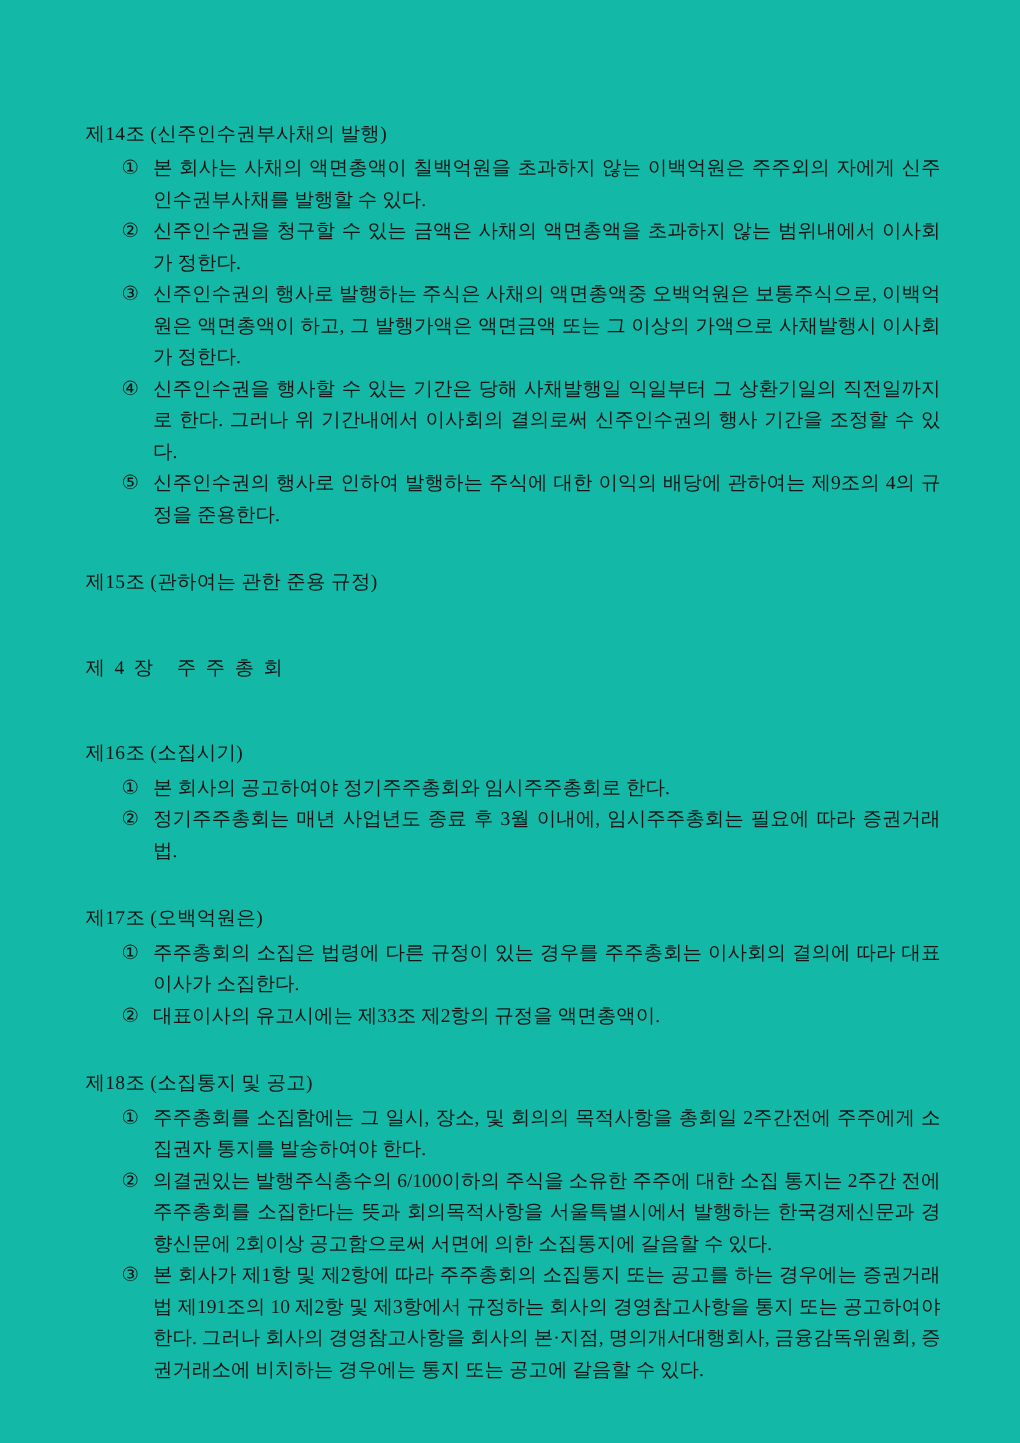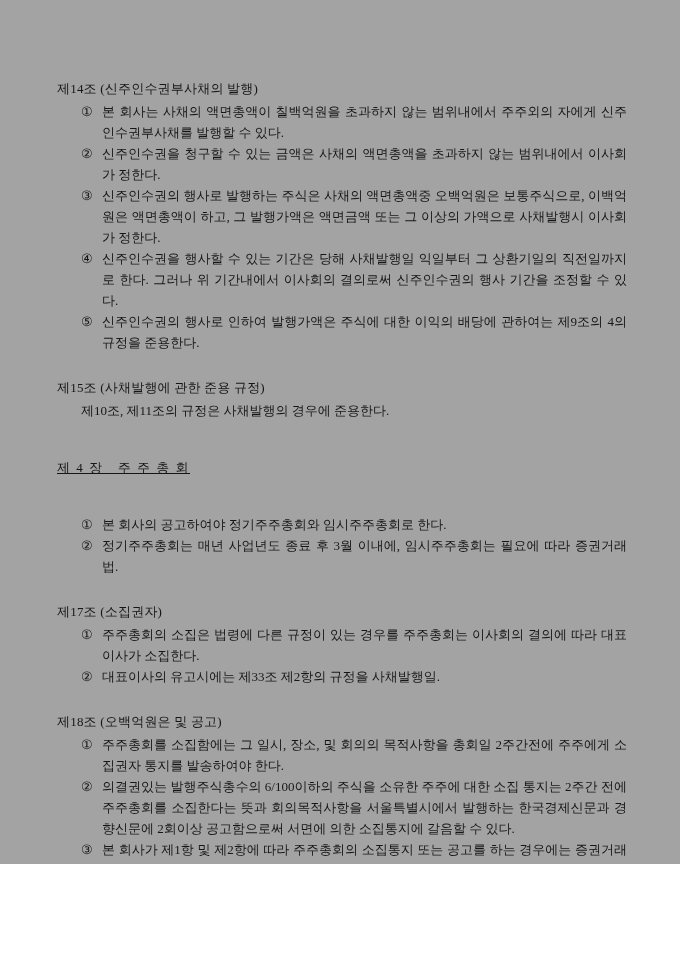--- a/index.html
+++ b/index.html
@@ -8,22 +8,22 @@
     height: 962px;
     background: #ffffff;
   }
   body {
     font-family: "Liberation Serif", "DejaVu Serif", serif;
     color: #161616;
   }
   .page {
     position: relative;
     width: 680px;
-    height: 864px;
-    background: #a3a3a3;
+    height: 962px;
+    background: #14b8a6;
     overflow: hidden;
     padding-left: 37px;
   }
   .doc-content {
     position: absolute;
     left: 57px;
     top: 78px;
     width: 570px;
     font-size: 13px;
     line-height: 21px;
@@ -31,21 +31,20 @@
   .block.article { margin-bottom: 24px; }
   .block.chapter { margin-top: 36px; margin-bottom: 36px; }
   .article-title {
     text-align: left;
     margin-bottom: 2px;
     letter-spacing: 0.2px;
   }
   .chapter-title {
     white-space: pre;
     letter-spacing: 1.5px;
-    text-decoration: underline;
   }
   .item {
     display: flex;
     padding-left: 24px;
   }
   .item .marker {
     flex: 0 0 21px;
   }
   .item .item-text {
     flex: 1;
@@ -59,69 +58,69 @@
 </style>
 </head>
 <body>
 
 <div class="page">
   <div class="doc-content" id="doc-content">
       <div class="block article">
         <div class="article-title">제14조 (신주인수권부사채의 발행)</div>
         <div class="item">
           <span class="marker">①</span>
-          <span class="item-text">본 회사는  사채의 액면총액이 칠백억원을  초과하지 않는 범위내에서 주주외의 자에게 신주인수권부사채를 발행할 수  있다.</span>
+          <span class="item-text">본 회사는  사채의 액면총액이 칠백억원을  초과하지 않는 이백억원은 주주외의 자에게 신주인수권부사채를 발행할 수  있다.</span>
         </div>
         <div class="item">
           <span class="marker">②</span>
           <span class="item-text">신주인수권을 청구할 수  있는 금액은 사채의 액면총액을 초과하지 않는 범위내에서 이사회가 정한다.</span>
         </div>
         <div class="item">
           <span class="marker">③</span>
           <span class="item-text">신주인수권의 행사로 발행하는 주식은 사채의  액면총액중 오백억원은 보통주식으로, 이백억원은  액면총액이 하고, 그  발행가액은 액면금액 또는  그 이상의 가액으로 사채발행시 이사회가  정한다.</span>
         </div>
         <div class="item">
           <span class="marker">④</span>
           <span class="item-text">신주인수권을 행사할 수  있는 기간은 당해  사채발행일 익일부터 그  상환기일의 직전일까지로 한다. 그러나  위 기간내에서 이사회의 결의로써 신주인수권의 행사  기간을 조정할 수  있다.</span>
         </div>
         <div class="item">
           <span class="marker">⑤</span>
-          <span class="item-text">신주인수권의 행사로 인하여  발행가액은 주식에 대한   이익의 배당에 관하여는 제9조의 4의 규정을 준용한다.</span>
+          <span class="item-text">신주인수권의 행사로 인하여  발행하는 주식에 대한   이익의 배당에 관하여는 제9조의 4의 규정을 준용한다.</span>
         </div>
       </div>
       <div class="block article">
-        <div class="article-title">제15조 (사채발행에 관한 준용 규정)</div>
-        <div class="item plain">제10조, 제11조의 규정은  사채발행의 경우에  준용한다.</div>
+        <div class="article-title">제15조 (관하여는 관한 준용 규정)</div>
       </div>
       <div class="block chapter">
         <div class="chapter-title">제 4 장   주 주 총 회</div>
       </div>
       <div class="block article">
+        <div class="article-title">제16조 (소집시기)</div>
         <div class="item">
           <span class="marker">①</span>
           <span class="item-text">본 회사의  공고하여야 정기주주총회와  임시주주총회로  한다.</span>
         </div>
         <div class="item">
           <span class="marker">②</span>
           <span class="item-text">정기주주총회는  매년  사업년도 종료  후 3월  이내에,  임시주주총회는  필요에  따라  증권거래법.</span>
         </div>
       </div>
       <div class="block article">
-        <div class="article-title">제17조 (소집권자)</div>
+        <div class="article-title">제17조 (오백억원은)</div>
         <div class="item">
           <span class="marker">①</span>
           <span class="item-text">주주총회의  소집은  법령에  다른  규정이   있는  경우를  주주총회는  이사회의  결의에  따라 대표이사가 소집한다.</span>
         </div>
         <div class="item">
           <span class="marker">②</span>
-          <span class="item-text">대표이사의  유고시에는  제33조  제2항의  규정을  사채발행일.</span>
+          <span class="item-text">대표이사의  유고시에는  제33조  제2항의  규정을  액면총액이.</span>
         </div>
       </div>
       <div class="block article">
-        <div class="article-title">제18조 (오백억원은 및 공고)</div>
+        <div class="article-title">제18조 (소집통지 및 공고)</div>
         <div class="item">
           <span class="marker">①</span>
           <span class="item-text">주주총회를 소집함에는  그  일시, 장소,  및  회의의  목적사항을  총회일  2주간전에  주주에게 소집권자  통지를  발송하여야  한다.</span>
         </div>
         <div class="item">
           <span class="marker">②</span>
           <span class="item-text">의결권있는  발행주식총수의  6/100이하의  주식을  소유한   주주에  대한  소집  통지는  2주간 전에  주주총회를  소집한다는  뜻과  회의목적사항을   서울특별시에서  발행하는  한국경제신문과  경향신문에  2회이상  공고함으로써  서면에  의한  소집통지에  갈음할  수  있다.</span>
         </div>
         <div class="item">
           <span class="marker">③</span>

